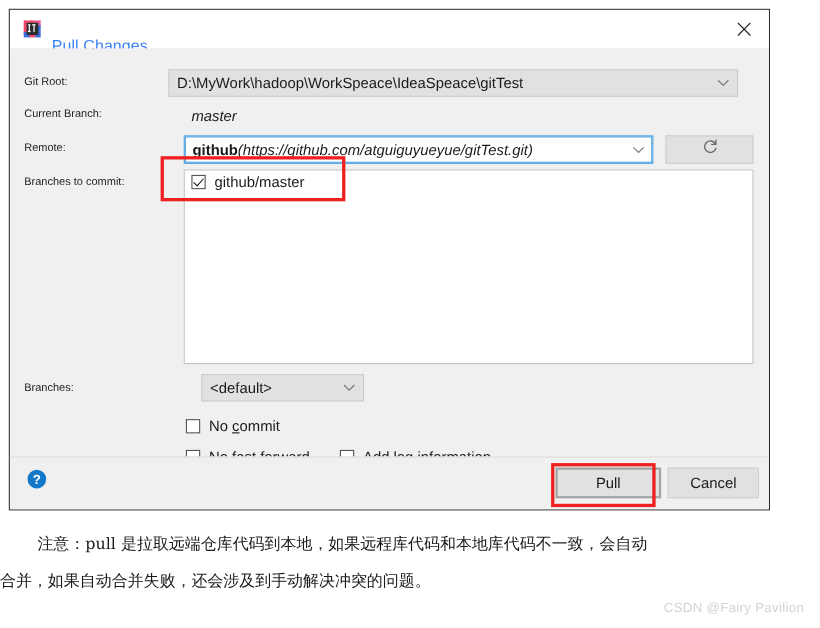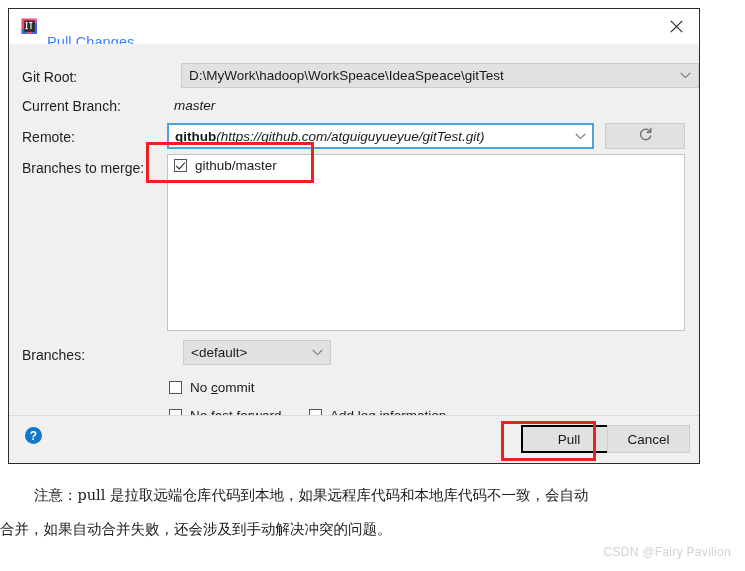--- a/index.html
+++ b/index.html
@@ -68,21 +68,21 @@
     position: absolute;
     left: 0;
     top: 35px;
     right: 0;
     bottom: 47px;
     background: #f0f0f0;
   }
 
   .row-label {
     position: absolute;
-    font-size: 14px;
+    font-size: 10px;
     color: #1e1e1e;
     white-space: nowrap;
   }
 
   
   .combo {
     position: absolute;
     background: #e1e1e1;
     border: 1px solid #cccccc;
     box-sizing: border-box;
@@ -221,23 +221,22 @@
     border: 1px solid #cfcfcf;
     box-sizing: border-box;
     display: flex;
     align-items: center;
     justify-content: center;
     font-size: 13.5px;
     color: #1a1a1a;
     cursor: pointer;
   }
   .dlg-btn.default {
-    border: 2px solid #000000;
+    border: 2px solid #a3a3a3;
     background: #e1e1e1;
-    margin-left: 16px;
   }
 
   
   .annot {
     position: absolute;
     border: 3px solid #ef2020;
     box-sizing: border-box;
     pointer-events: none;
   }
 
@@ -294,21 +293,21 @@
       <svg width="13" height="13" viewBox="0 0 13 13">
         <line x1="0.8" y1="0.8" x2="12.2" y2="12.2" stroke="#2b2b2b" stroke-width="1.2"></line>
         <line x1="12.2" y1="0.8" x2="0.8" y2="12.2" stroke="#2b2b2b" stroke-width="1.2"></line>
       </svg>
     </span>
   </div>
 
   <div id="dlg-body">
 
     <span class="row-label" style="left:13px; top:25px;">Git Root:</span>
-    <div class="combo" id="git-root-combo" style="left:172px; top:19px; width:518px; height:25px;">
+    <div class="combo" id="git-root-combo" style="left:144px; top:19px; width:518px; height:25px;">
       <span class="combo-text">D:\MyWork\hadoop\WorkSpeace\IdeaSpeace\gitTest</span>
       <span class="arrow">
         <svg width="11" height="7" viewBox="0 0 11 7">
             <polyline points="0.8,1 5.5,5.6 10.2,1" fill="none" stroke="#7a7a7a" stroke-width="1.1"></polyline>
           </svg>
       </span>
     </div>
 
     <span class="row-label" style="left:13px; top:54px;">Current Branch:</span>
     <span class="static-value" style="left:165px; top:54px;">master</span>
@@ -324,21 +323,21 @@
     </div>
     <div id="refresh-btn" style="left:596px; top:79px; width:80px; height:26px;">
       <span>
         <svg width="15" height="15" viewBox="0 0 16 16">
           <path d="M13.2 5.1 A5.6 5.6 0 1 0 13.6 9.6" fill="none" stroke="#6a6a6a" stroke-width="1.4" stroke-linecap="round"></path>
           <polyline points="13.6,1.6 13.6,5.6 9.7,5.6" fill="none" stroke="#6a6a6a" stroke-width="1.4" stroke-linecap="round" stroke-linejoin="round"></polyline>
         </svg>
       </span>
     </div>
 
-    <span class="row-label" style="left:13px; top:116px;">Branches to merge:</span>
+    <span class="row-label" style="left:13px; top:116px;">Branches to commit:</span>
     <div id="branch-list" style="left:158px; top:110px; width:518px; height:177px;">
       <div class="branch-item">
         <span class="cb checked"></span>
         <span>github/master</span>
       </div>
     </div>
 
     <span class="row-label" style="left:13px; top:303px;">Branches:</span>
     <div class="combo" id="strategy-combo" style="left:174px; top:296px; width:148px; height:25px;">
       <span class="combo-text">&lt;default&gt;</span>

